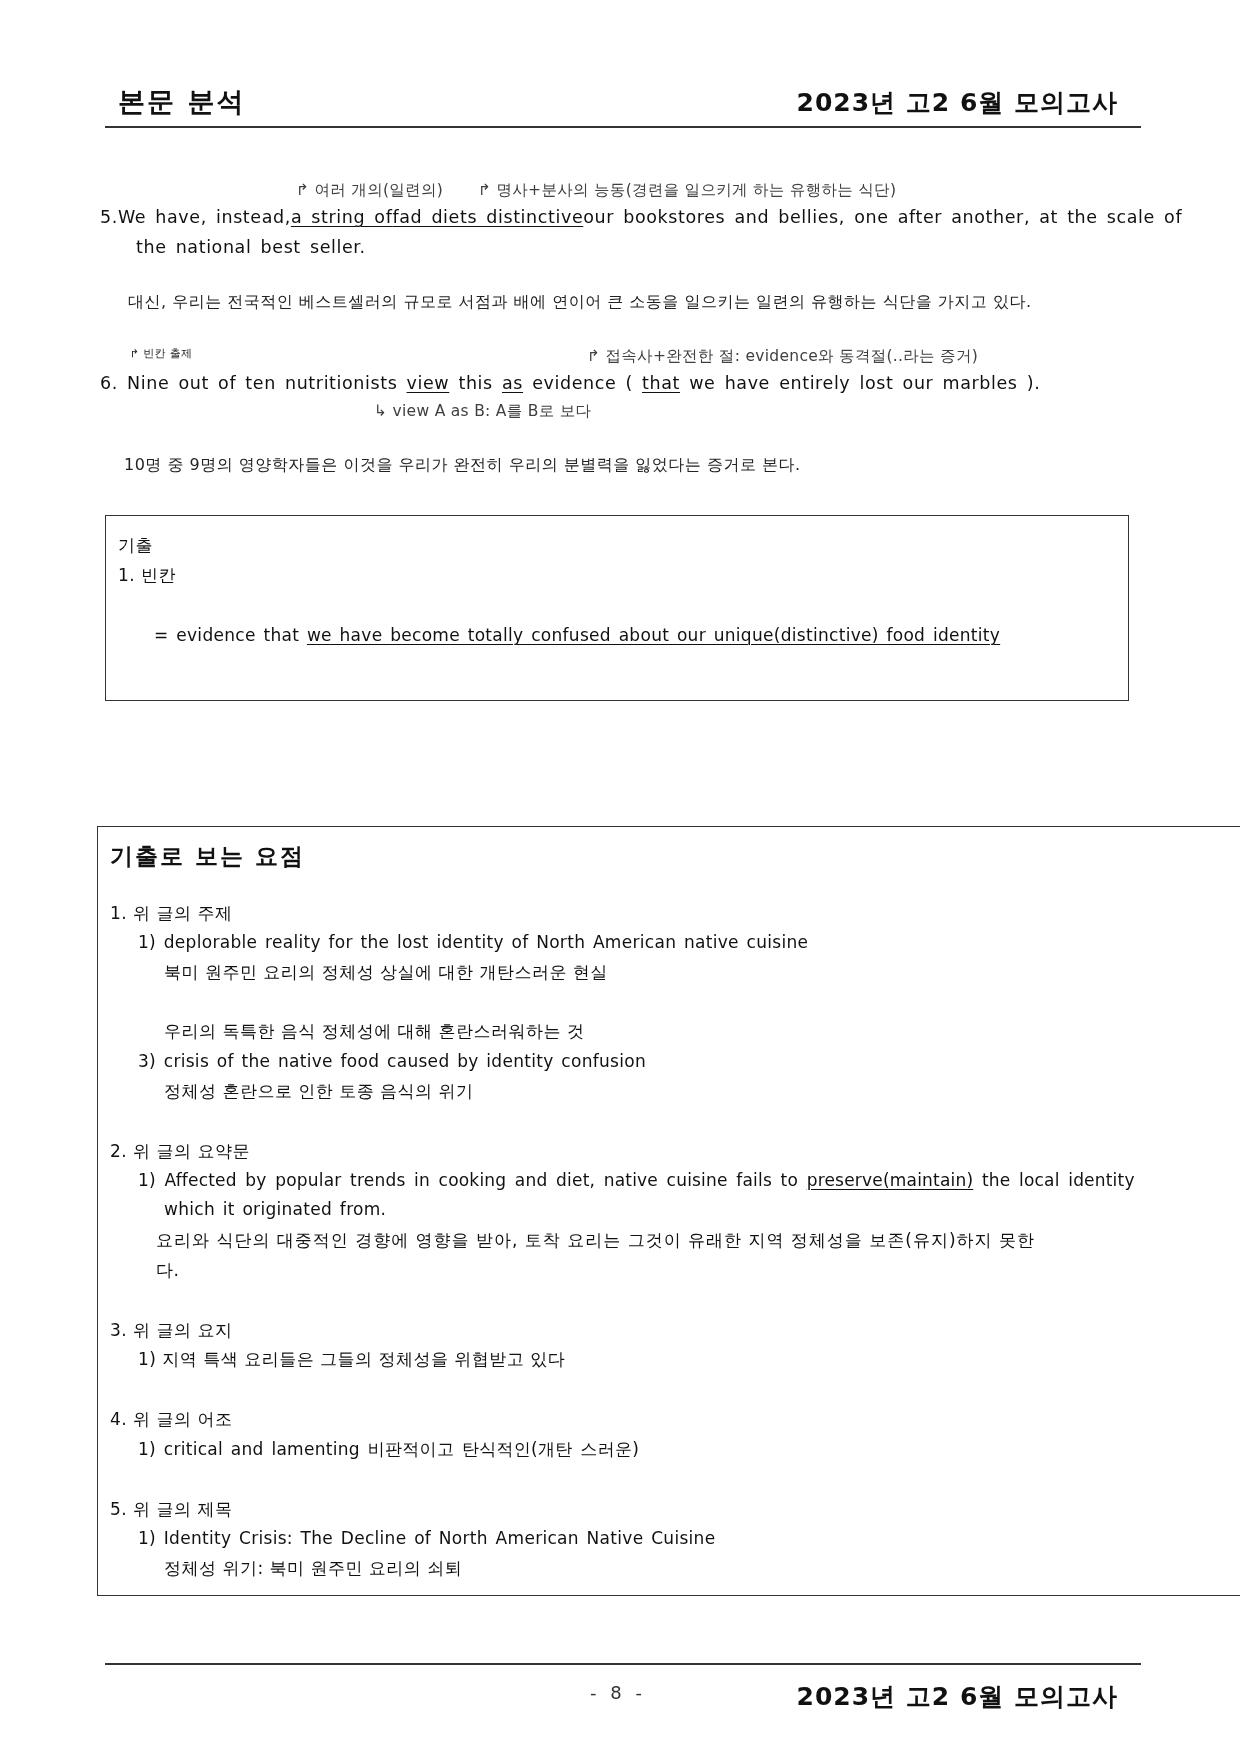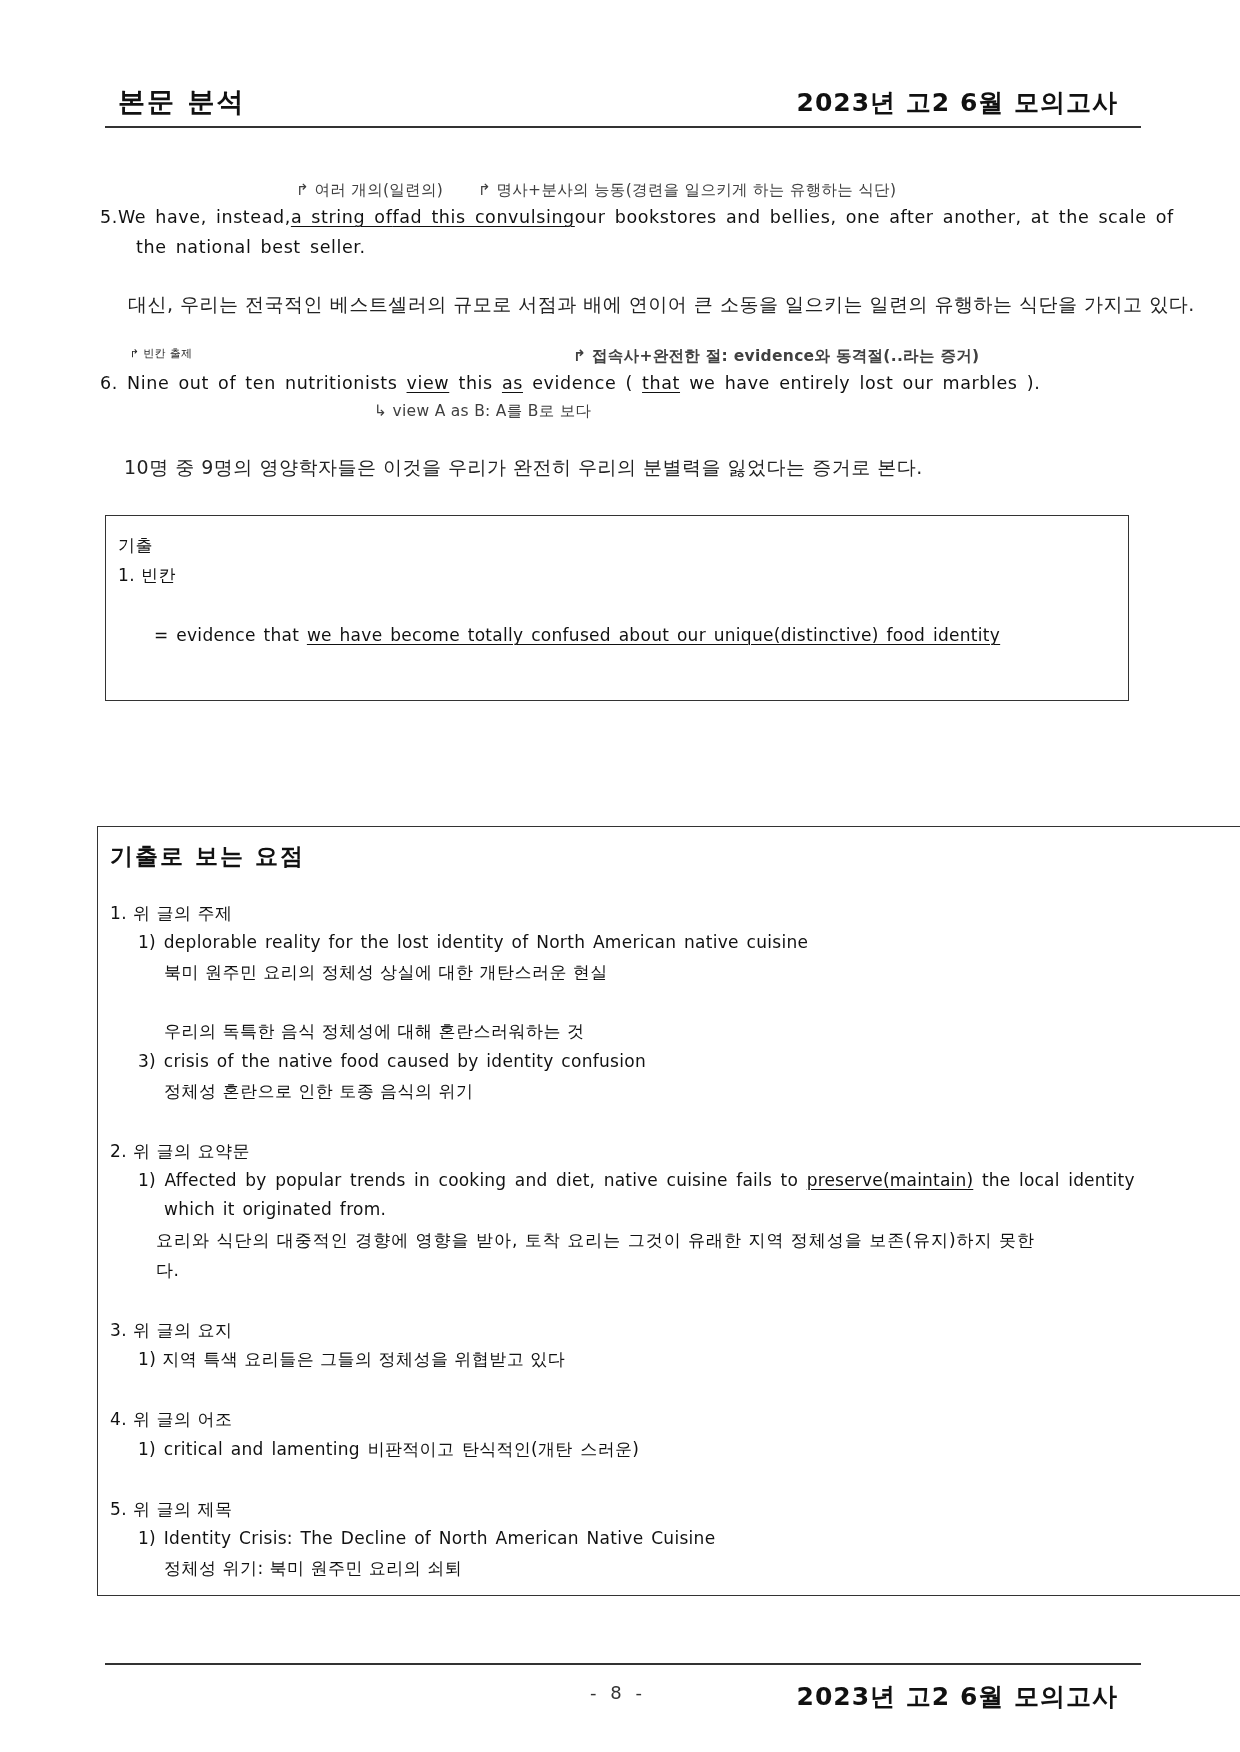--- a/index.html
+++ b/index.html
@@ -9,21 +9,21 @@
     color: #111;
   }
   .abs { position: absolute; }
   .hdr-left { left: 118px; top: 84px; font-size: 27px; font-weight: bold; letter-spacing: 2px; }
   .hdr-right { right: 122px; top: 86px; font-size: 25px; font-weight: bold; letter-spacing: 1px; }
   .hdr-rule { left: 105px; top: 126px; width: 1036px; height: 2px; background: #333; }
 
   .line { font-size: 17.5px; white-space: nowrap; letter-spacing: 0.6px; word-spacing: 3px; }
   .red { color: #404040; font-size: 15.5px; white-space: nowrap; letter-spacing: 0.3px; }
   .note { color: #222; font-size: 11px; white-space: nowrap; letter-spacing: 0.3px; }
-  .kor { font-size: 19px; white-space: nowrap; color: #222; letter-spacing: 0.5px; }
+  .kor { font-size: 16px; white-space: nowrap; color: #222; letter-spacing: 0.5px; }
   u { text-decoration: underline; text-underline-offset: 3px; text-decoration-thickness: 1px; }
 
   .box { border: 1px solid #333; box-sizing: border-box; }
   .box .t { position: absolute; white-space: nowrap; font-size: 17px; letter-spacing: 0.3px; word-spacing: 2px; }
   .box .kt { position: absolute; white-space: nowrap; font-size: 17px; letter-spacing: 0.5px; }
   .boxtitle { font-size: 23px; font-weight: bold; letter-spacing: 2px; }
 
   .ftr-rule { left: 105px; top: 1663px; width: 1036px; height: 2px; background: #333; }
   .ftr-page { left: 590px; top: 1682px; font-size: 18px; color: #333; letter-spacing: 4px; }
   .ftr-right { right: 122px; top: 1680px; font-size: 25px; font-weight: bold; letter-spacing: 1px; }
@@ -35,29 +35,29 @@
 <div class="abs hdr-right">2023년 고2 6월 모의고사</div>
 <div class="abs hdr-rule"></div>
 
 <div class="abs red" style="left:296px; top:180px;">↱ 여러 개의(일련의)</div>
 <div class="abs red" style="left:478px; top:180px;">↱ 명사+분사의 능동(경련을 일으키게 하는 유행하는 식단)</div>
 
 <div class="abs line" style="left:100px; top:207px; width:1040px; display:flex; justify-content:space-between;">
   <span>5.</span>
   <span>We have, instead,</span>
   <u>a string of</u>
-  <u>fad this convulsing</u>
+  <u>fad diets distinctive</u>
   <span>our bookstores and bellies, one after another, at the scale of</span>
 </div>
 <div class="abs line" style="left:136px; top:237px;">the national best seller.</div>
 
 <div class="abs kor" style="left:128px; top:292px;">대신, 우리는 전국적인 베스트셀러의 규모로 서점과 배에 연이어 큰 소동을 일으키는 일련의 유행하는 식단을 가지고 있다.</div>
 
 <div class="abs note" style="left:130px; top:346px;">↱ 빈칸 출제</div>
-<div class="abs red" style="left:573px; top:346px;font-weight:bold;">↱ 접속사+완전한 절: evidence와 동격절(..라는 증거)</div>
+<div class="abs red" style="left:587px; top:346px;">↱ 접속사+완전한 절: evidence와 동격절(..라는 증거)</div>
 
 <div class="abs line" style="left:100px; top:373px;">
   <span>6.</span>
   <span>Nine out of ten nutritionists</span>
   <u>view</u>
   <span>this</span>
   <u>as</u>
   <span>evidence (</span>
   <u>that</u>
   <span>we have entirely lost our marbles ).</span>

